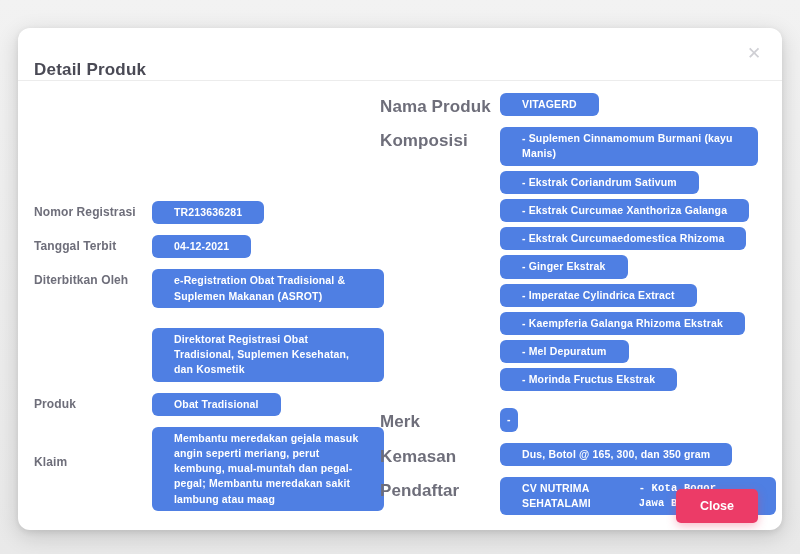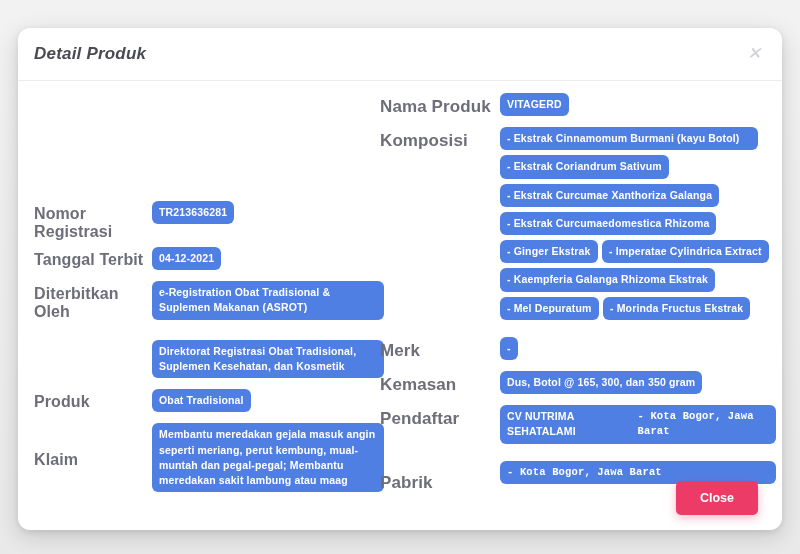--- a/index.html
+++ b/index.html
@@ -28,22 +28,21 @@
     background: #ffffff;
     border-radius: 12px;
     box-shadow: 0 6px 22px rgba(0,0,0,0.16), 0 2px 6px rgba(0,0,0,0.08);
     overflow: hidden;
   }
   .modal-header {
     position: relative;
     height: 52px;
     border-bottom: 1px solid #ececec;
     display: flex;
-    align-items: center;
-    font-style: italic;
+    align-items: flex-end;
   }
   .modal-title {
     margin-left: 16px;
     font-size: 17px;
     font-weight: bold;
     color: #4a4a55;
     letter-spacing: 0.2px;
   }
   .close-x {
     position: absolute;
@@ -71,21 +70,21 @@
   .col-right { left: 362px; width: 396px; }
 
   .row {
     display: flex;
     align-items: flex-start;
     margin-bottom: 6px;
   }
   .label {
     width: 118px;
     flex: 0 0 118px;
-    font-size: 16px;
+    font-size: 12px;
     font-weight: bold;
     color: #6e6e7a;
     padding-top: 4px;
     letter-spacing: 0.1px;
   }
   .label-r {
     width: 120px;
     flex: 0 0 120px;
     font-size: 17px;
     font-weight: bold;
@@ -94,21 +93,21 @@
     letter-spacing: 0.1px;
   }
   .vals { flex: 1 1 auto; }
   .badge {
     display: inline-block;
     background: #4f7fe3;
     color: #ffffff;
     font-size: 10.5px;
     font-weight: bold;
     border-radius: 6px;
-    padding: 4px 7px;
+    padding: 4px 22px;
     margin-bottom: 5px;
     line-height: 1.45;
     letter-spacing: 0.15px;
     max-width: 100%;
     box-sizing: border-box;
   }
   .badge.block { display: block; }
   .badge.tiny { padding: 4px 7px; min-width: 8px; }
   .badge.wide { width: 100%; }
   .badge-split {
@@ -120,21 +119,21 @@
 
   .spacer-sm { height: 6px; }
 
   .modal-footer {
     position: relative;
     height: 54px;
   }
   .btn-close {
     position: absolute;
     right: 24px;
-    top: 4px;
+    top: 12px;
     background: #ec3b67;
     color: #ffffff;
     font-size: 12.5px;
     font-weight: bold;
     border: none;
     border-radius: 5px;
     padding: 10px 24px;
     cursor: pointer;
     box-shadow: 0 3px 10px rgba(236,59,103,0.35);
   }
@@ -198,21 +197,21 @@
         <div class="row">
           <div class="label-r">Nama Produk</div>
           <div class="vals">
             <span class="badge">VITAGERD</span>
           </div>
         </div>
 
         <div class="row">
           <div class="label-r">Komposisi</div>
           <div class="vals">
-            <span class="badge block" style="max-width:258px">- Ekstrak Cinnamomum Burmani (kayu Botol)</span>
+            <span class="badge block" style="max-width:258px">- Suplemen Cinnamomum Burmani (kayu Manis)</span>
             <span class="badge">- Ekstrak Coriandrum Sativum</span>
             <span class="badge">- Ekstrak Curcumae Xanthoriza Galanga</span>
             <span class="badge">- Ekstrak Curcumaedomestica Rhizoma</span>
             <span class="badge">- Ginger Ekstrak</span>
             <span class="badge">- Imperatae Cylindrica Extract</span>
             <span class="badge">- Kaempferia Galanga Rhizoma Ekstrak</span>
             <span class="badge">- Mel Depuratum</span>
             <span class="badge">- Morinda Fructus Ekstrak</span>
           </div>
         </div>

